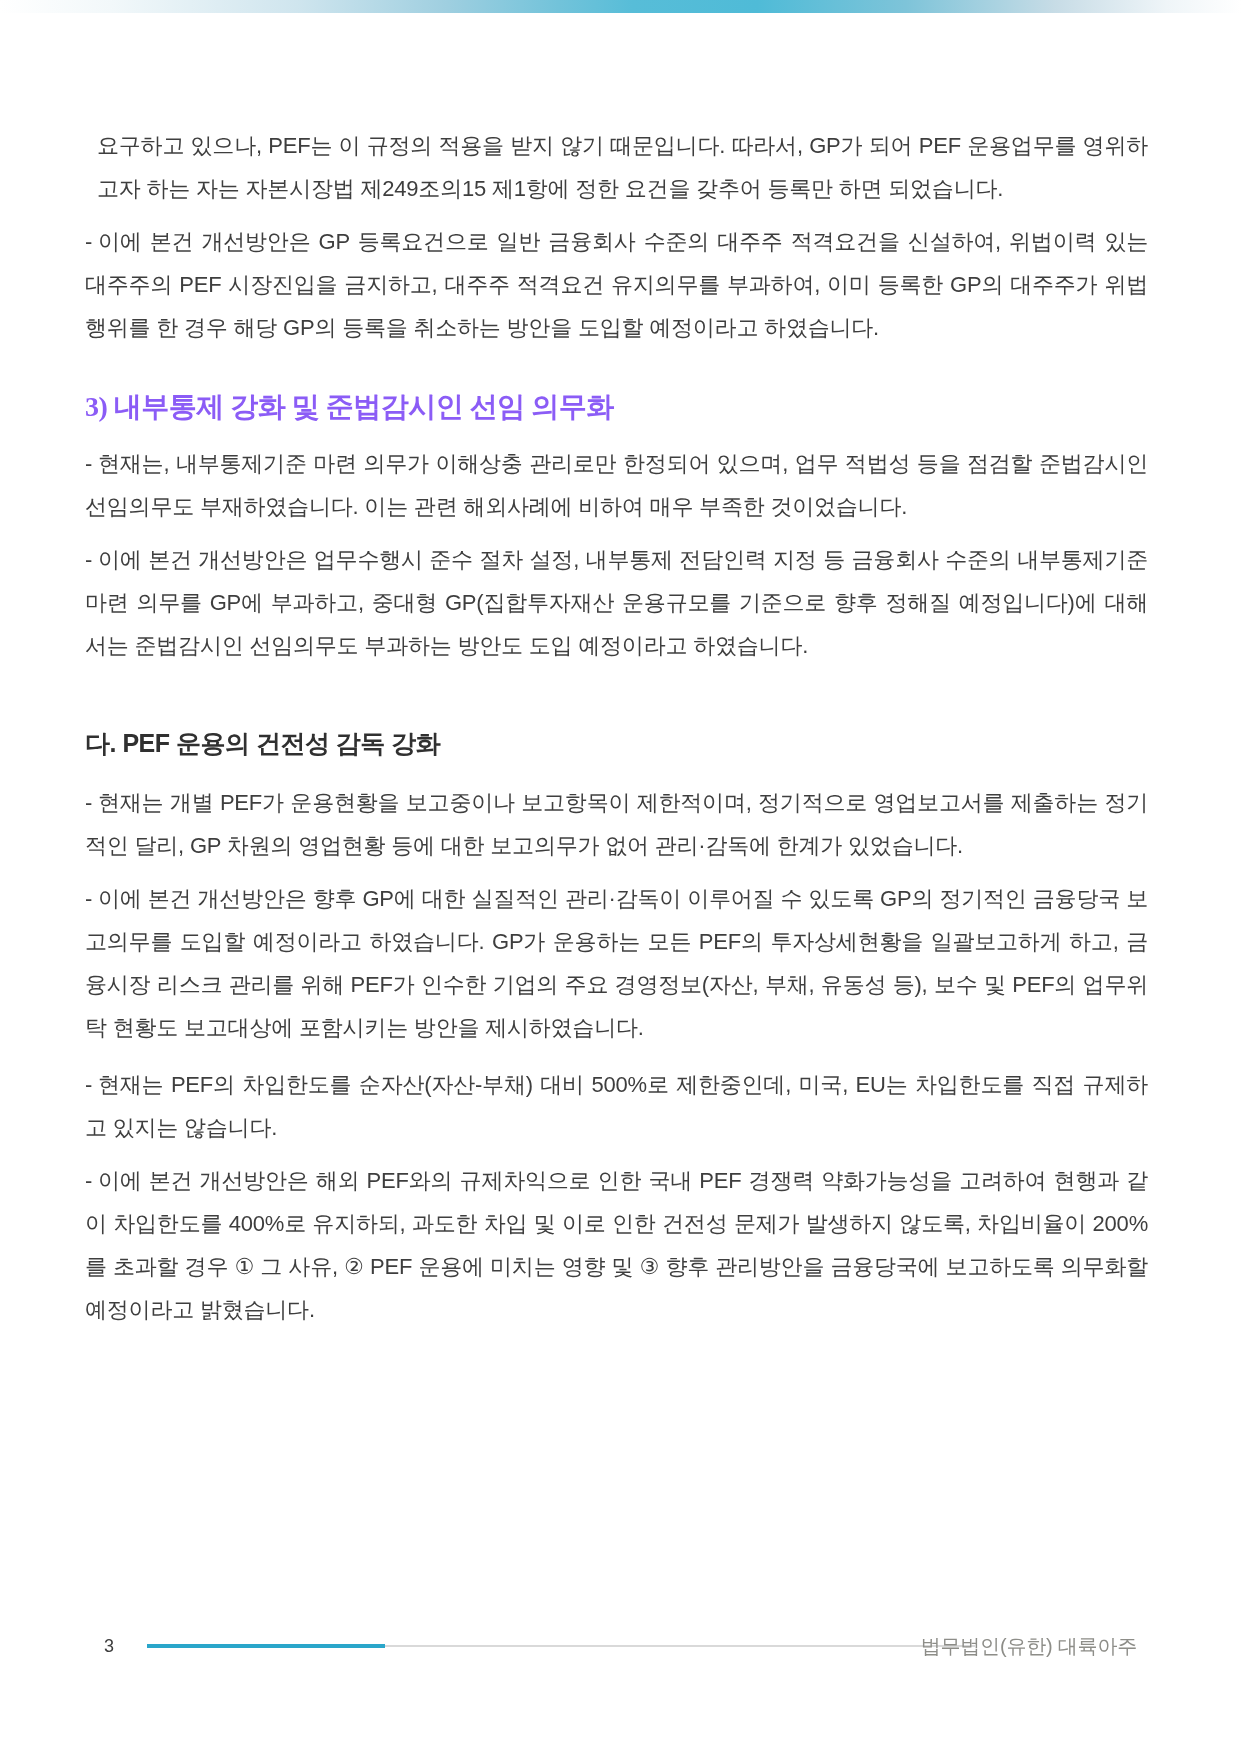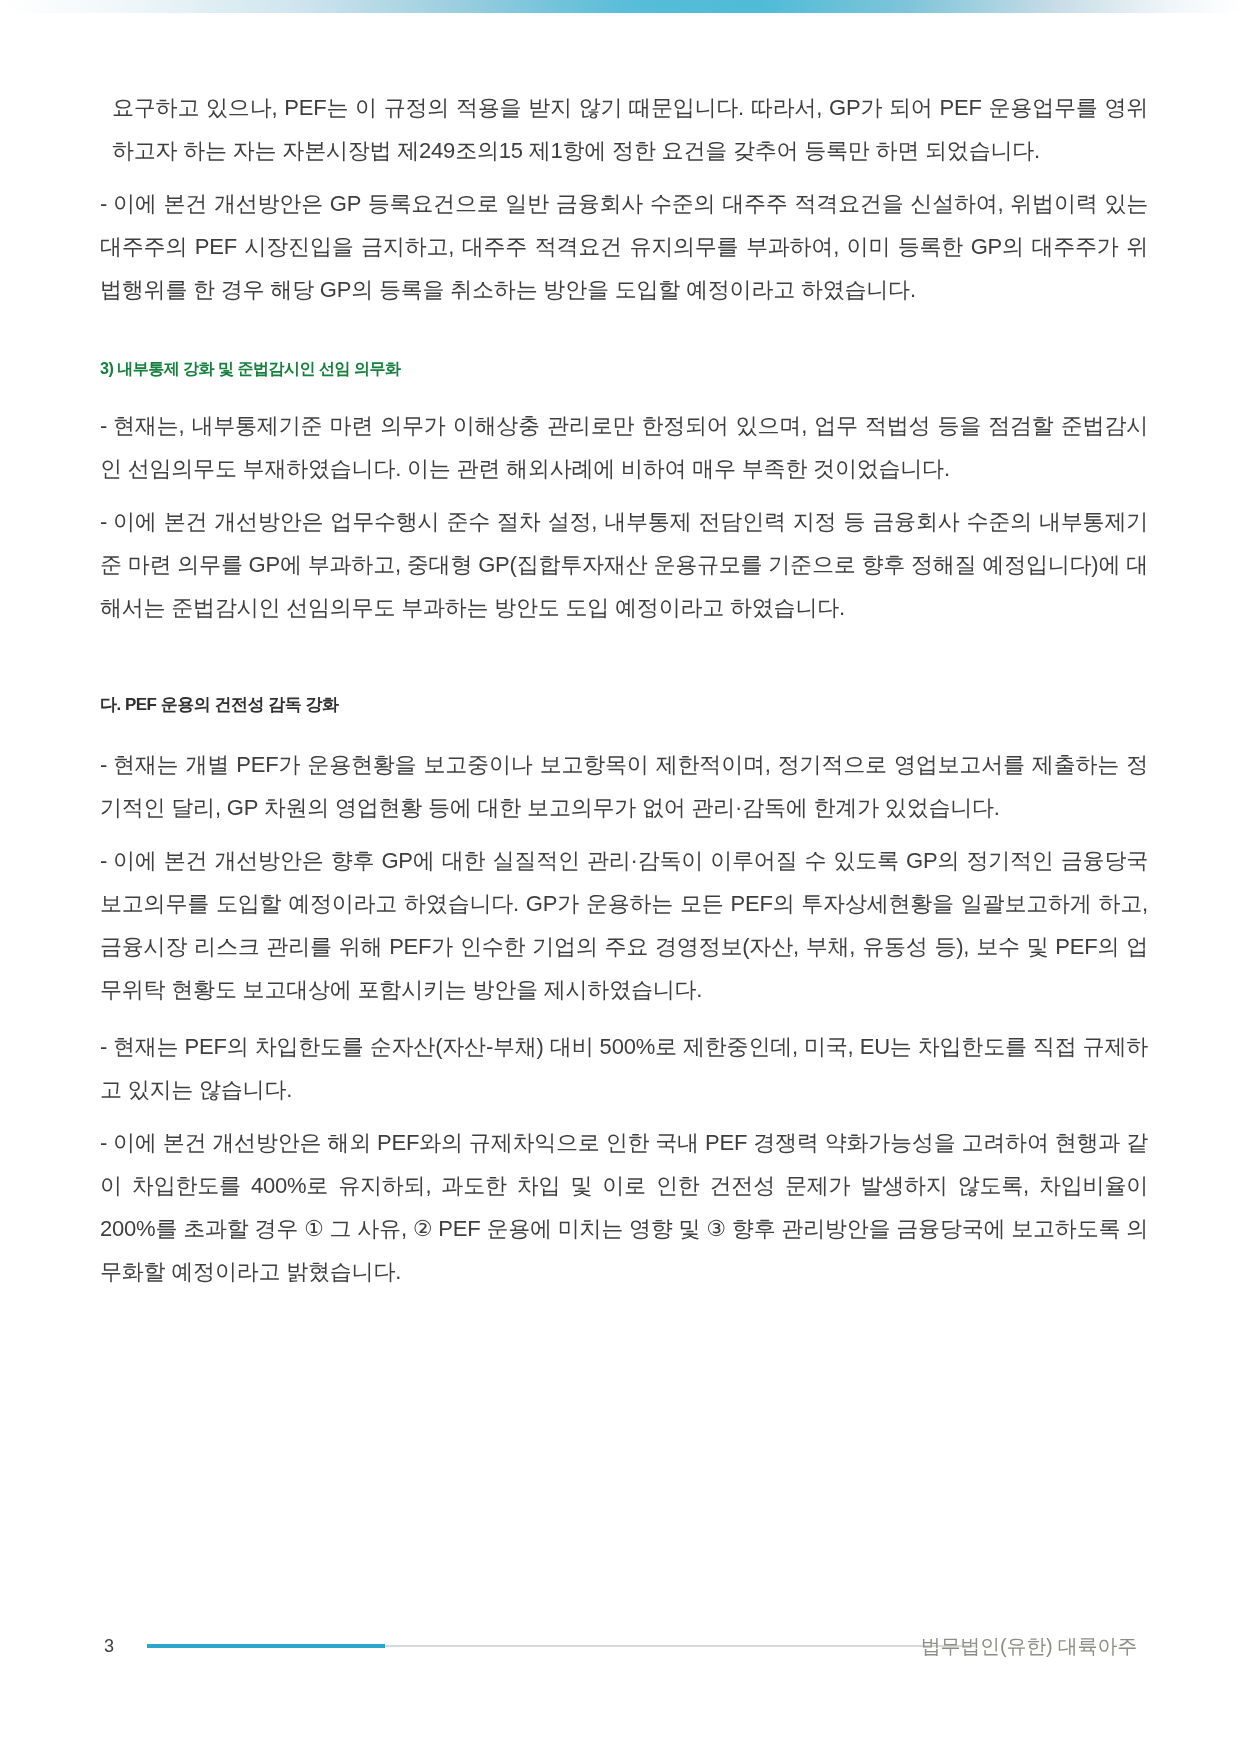--- a/index.html
+++ b/index.html
@@ -27,24 +27,24 @@
       #72c3da 45%,
       #57bdd8 51%,
       #4fbbd7 61%,
       #7ec4d9 73%,
       #c7dce6 85%,
       #eff5f8 94%,
       #ffffff 100%);
   }
   .content {
     position: absolute;
-    left: 100px;
+    left: 85px;
     right: 93px;
     top: 13px;
-    padding-top: 73px;
+    padding-top: 111px;
     font-size: 22px;
     line-height: 43px;
     letter-spacing: -0.2px;
     text-align: justify;
   }
   p { margin: 0; }
   .cont-para {
     margin-left: 12px;
   }
   .bullet {
@@ -57,31 +57,32 @@
     top: 0;
     width: 12px;
     line-height: 43px;
   }
   .bullet .btext {
     margin-left: 0;
     text-indent: 13px;
   }
   .subhead {
     margin: 36px 0 0 0;
-    font-size: 16px;
+    font-size: 28px;
     line-height: 43px;
     font-weight: bold;
-    color: #15803d;
+    color: #8b5cf6;
     text-align: left;
     letter-spacing: -0.5px;
+    font-family: Liberation Serif, serif;
   }
   .subhead.after-head { margin-top: 30px; }
   .sechead {
     margin: 52px 0 0 0;
-    font-size: 17px;
+    font-size: 25px;
     line-height: 48px;
     font-weight: bold;
     color: #303030;
     text-align: left;
     letter-spacing: -0.5px;
   }
   .bullet.first-after-head { margin-top: 14px; }
   
   .footer {
     position: absolute;

